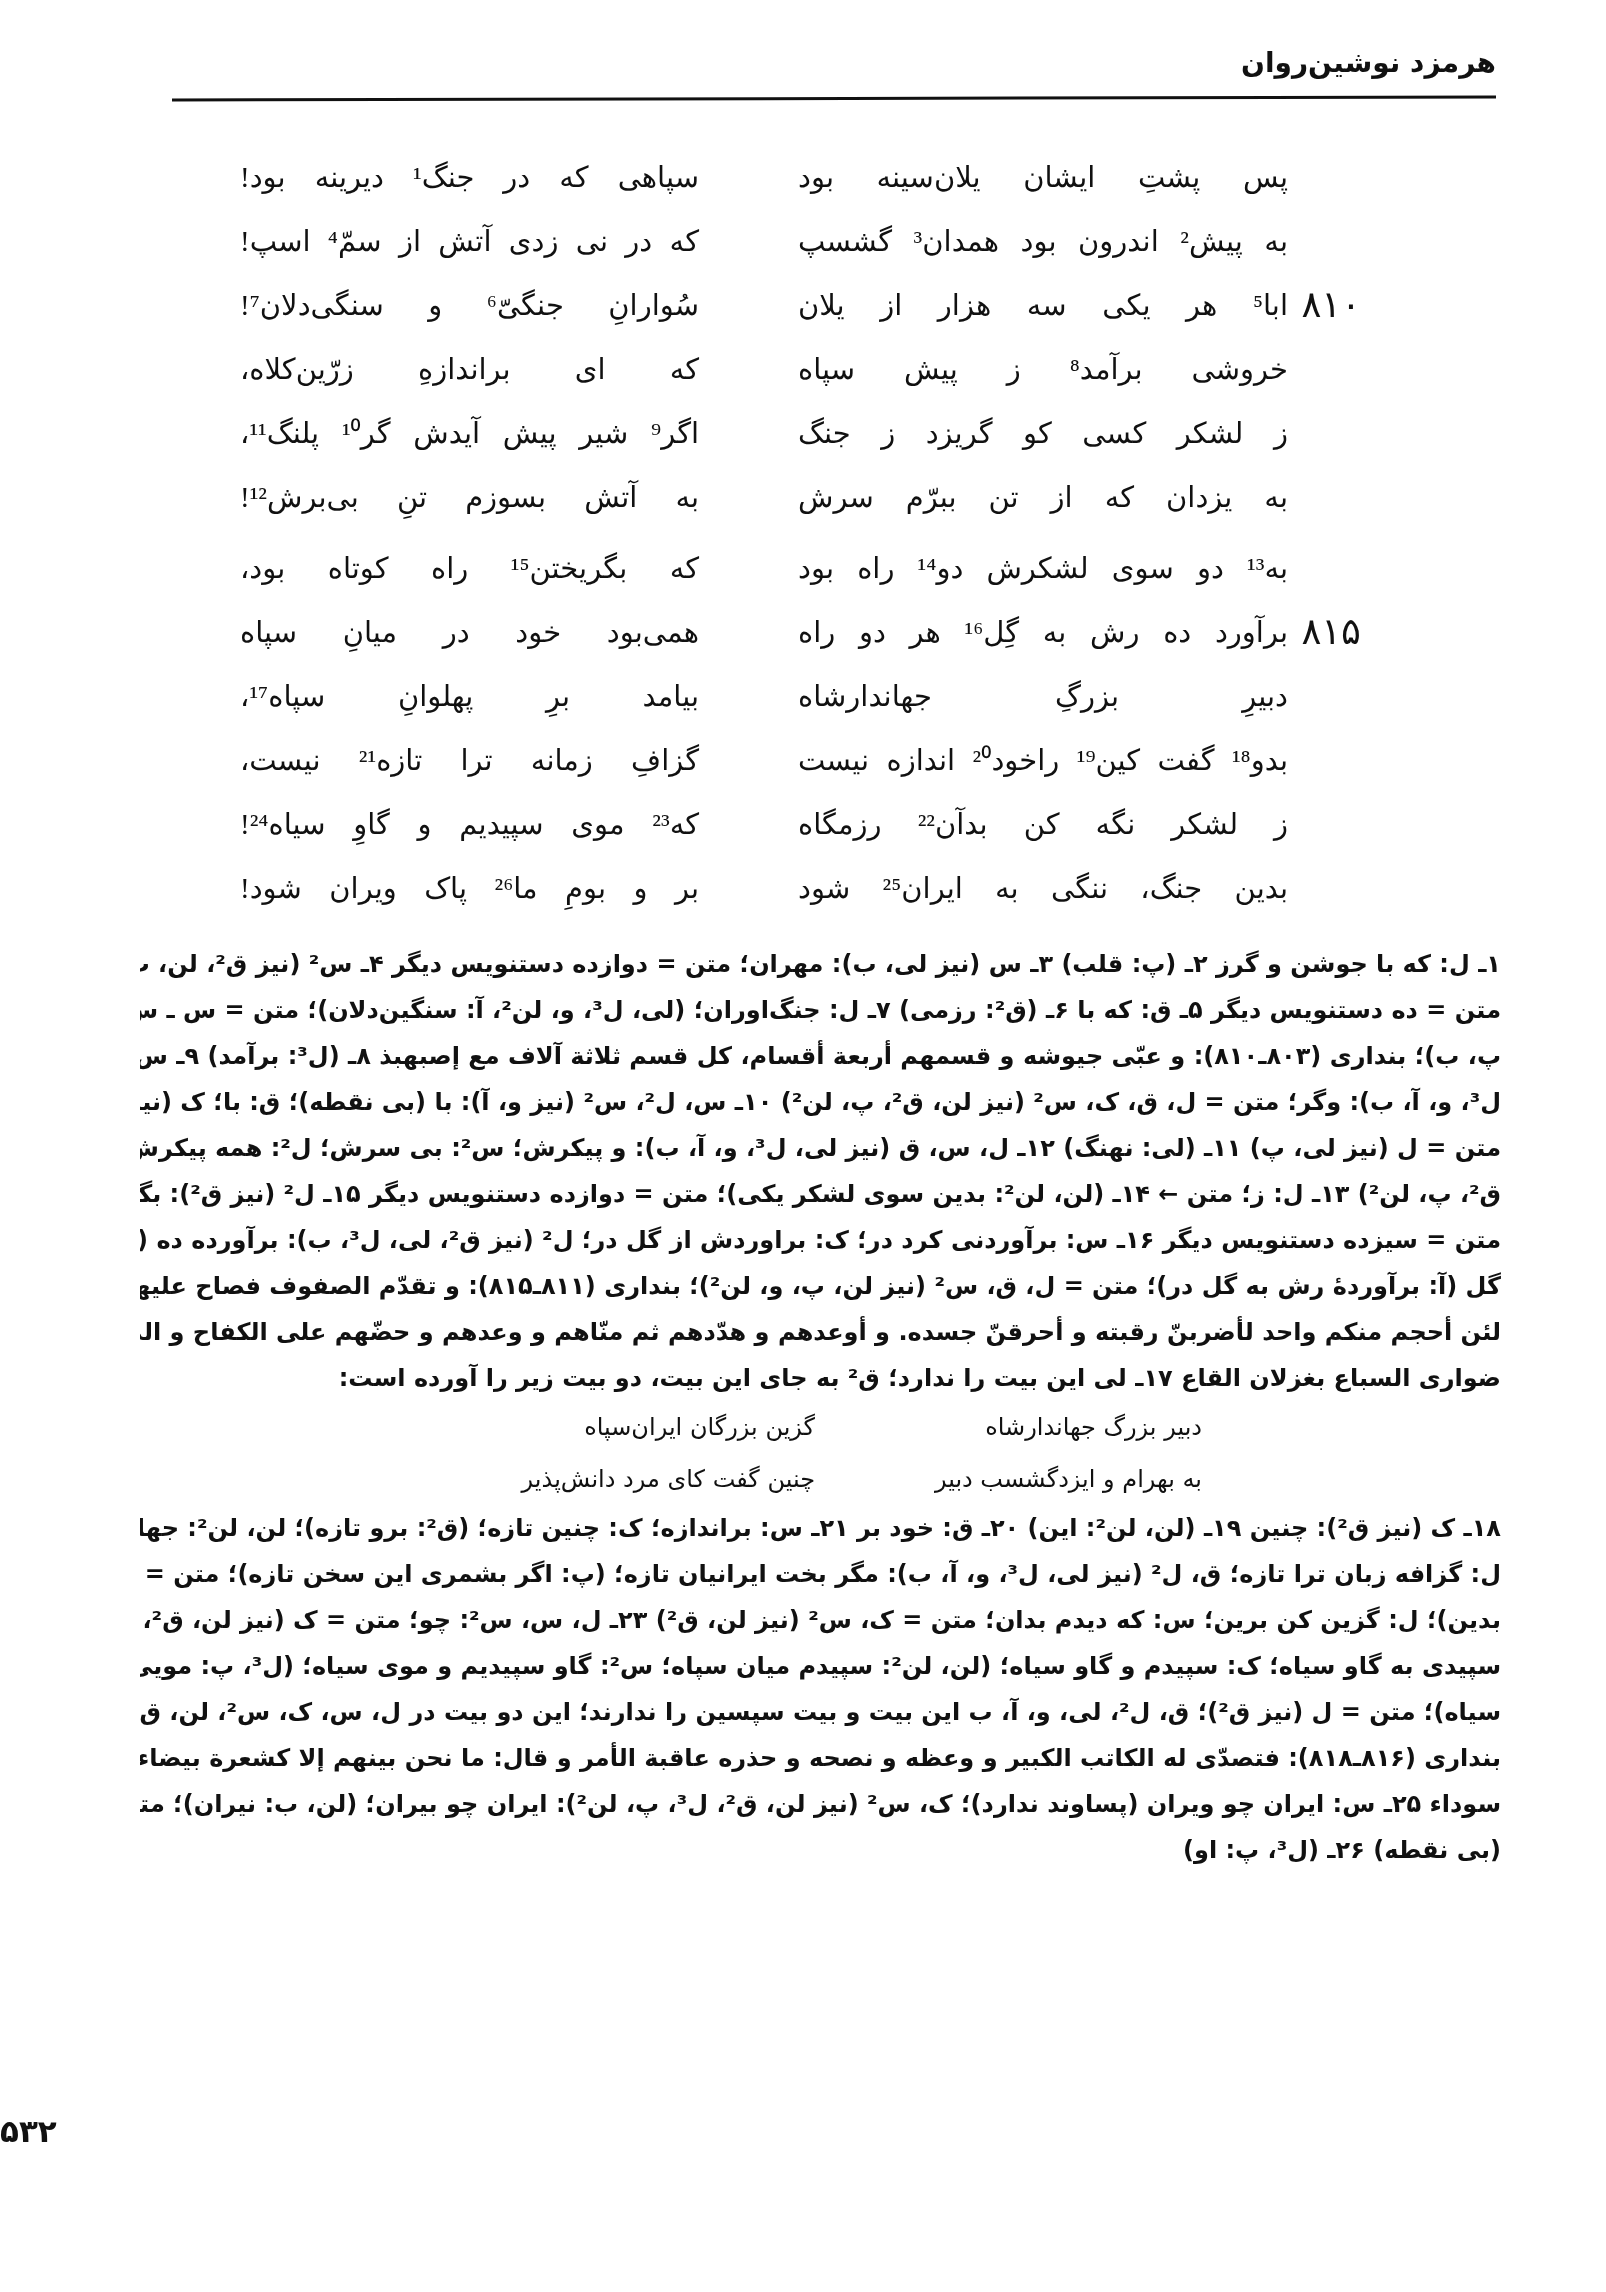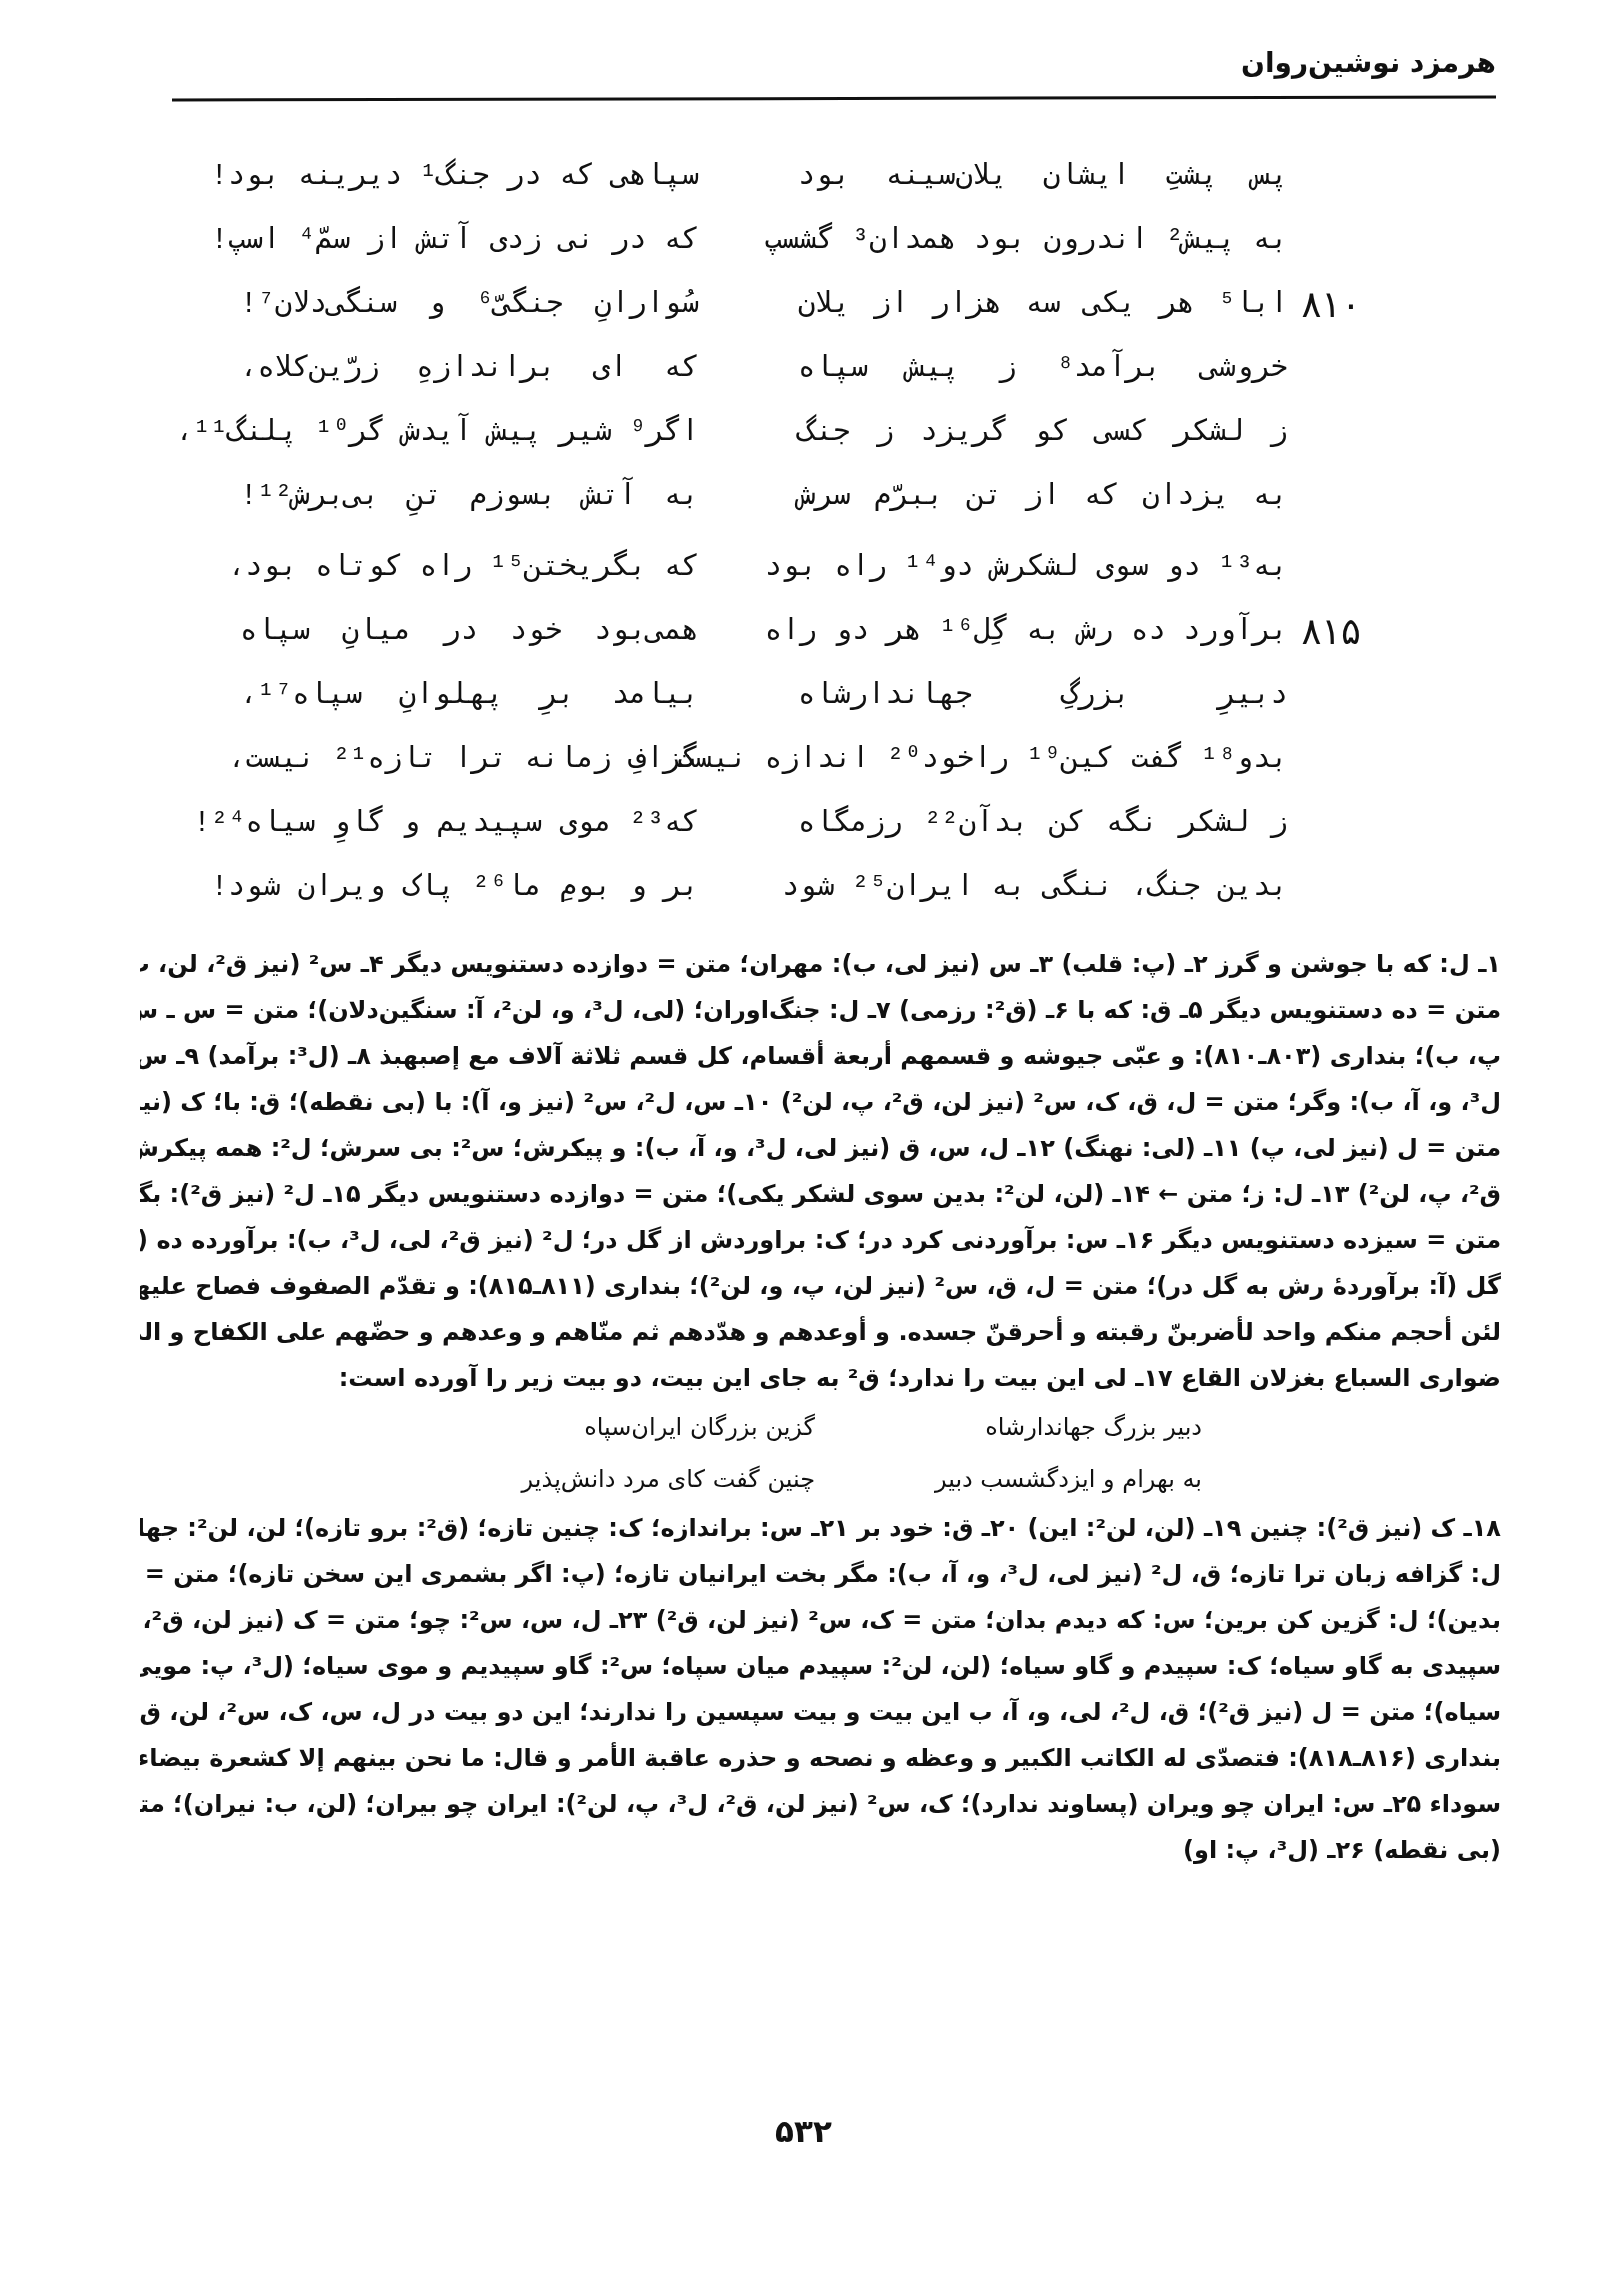--- a/index.html
+++ b/index.html
@@ -13,42 +13,42 @@
     font-family: "DejaVu Sans", sans-serif; letter-spacing: -1px;
   }
   .head-rule {
     position: absolute; left: 172px; right: 111px; top: 97px; height: 0;
     border-top: 3.9px solid #111; transform: skewY(-0.12deg);
   }
   .verse-block { position: absolute; left: 0; width: 1607px; }
   .verse-row { position: relative; height: 64px; }
   .hemistich {
     position: absolute; top: 0; height: 64px; line-height: 64px; font-size: 29px;
-    font-family: Liberation Mono, monospace; white-space: nowrap; text-align: justify;
+    font-family: Liberation Serif, serif; white-space: nowrap; text-align: justify;
     text-align-last: justify; direction: rtl;
   }
   .hemi-right { right: 319px; width: 490px; }
   .hemi-left  { right: 908px; width: 459px; }
   .line-number {
     position: absolute; right: 246px; top: 0; height: 64px; line-height: 64px;
     font-size: 37px; direction: rtl;
   }
   .footnotes {
     position: absolute; right: 106px; top: 941px; width: 1361px;
     font-size: 24px; line-height: 46px; font-weight: bold; text-align: justify;
     direction: rtl; font-family: "DejaVu Sans", sans-serif; letter-spacing: -0.6px;
   }
   .fn-line { display: block; white-space: nowrap; overflow: hidden; text-align: justify; text-align-last: justify; }
   .fn-line.last { text-align-last: right; }
   .quoted-verse { position: relative; height: 52px; }
   .qv-right, .qv-left { position: absolute; top: 0; font-size: 24px; line-height: 52px; font-weight: normal; white-space: nowrap; }
   .qv-right { right: 299px; }
   .qv-left { right: 686px; }
   .page-number {
-    position: absolute; left: 0; right: 0; top: 2113px; text-align: center;
+    position: absolute; left: 0; right: 0; top: 2113px; text-align: left;
     font-size: 31px; font-weight: bold; direction: rtl;
   }
 </style>
 </head>
 <body>
 
 <div class="page">
 
   <div class="running-head">هرمزد نوشین‌روان</div>
   <div class="head-rule"></div>

